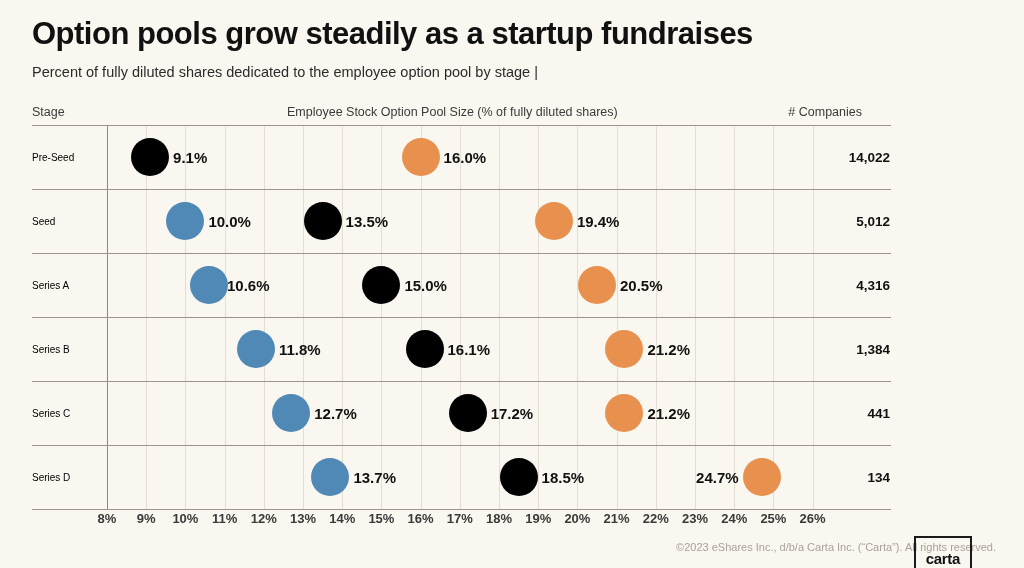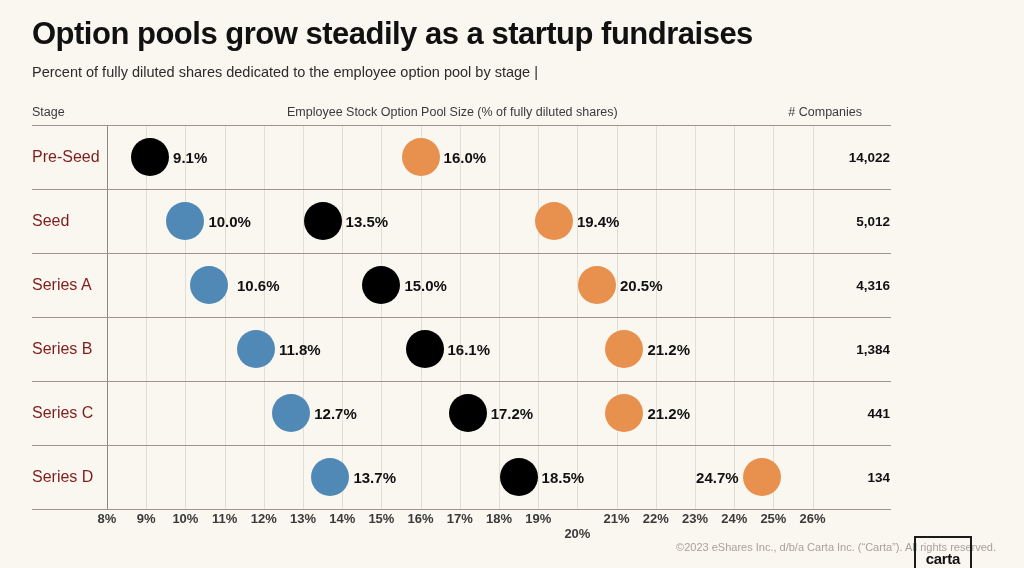--- a/index.html
+++ b/index.html
@@ -58,21 +58,21 @@
   }
   .rowline{
     position:absolute;left:32px;height:1px;background:#9b958c;
   }
 
   .row{
     position:absolute;left:0;width:1024px;height:64px;
   }
   .row-label{
     position:absolute;left:32px;top:50%;transform:translateY(-50%);
-    font-size:16px;color:#7f1d1d;white-space:nowrap;
+    font-size:10px;color:#000000;white-space:nowrap;
   }
   .row-count{
     position:absolute;right:134px;top:50%;transform:translateY(-50%);
     font-size:13.5px;font-weight:bold;color:#111111;text-align:right;
     white-space:nowrap;
   }
 
   .marker{
     position:absolute;top:50%;
     width:38px;height:38px;border-radius:50%;
@@ -163,21 +163,21 @@
         <div class="marker" style="left: 322.6px; background: rgb(0, 0, 0);"></div>
         <div class="marker-label right" style="left: 345.6px;">13.5%</div>
         <div class="marker" style="left: 553.88px; background: rgb(232, 145, 79);"></div>
         <div class="marker-label right" style="left: 576.88px;">19.4%</div>
       </div>
       <div class="rowline" style="top: 253px; width: 859px;"></div>
       <div class="row" style="top: 253px;">
         <div class="row-label">Series A</div>
         <div class="row-count">4,316</div>
         <div class="marker" style="left: 208.92px; background: rgb(80, 137, 181);"></div>
-        <div class="marker-label right" style="left: 237px;">10.6%</div>
+        <div class="marker-label right" style="left: 227px;">10.6%</div>
         <div class="marker" style="left: 381.4px; background: rgb(0, 0, 0);"></div>
         <div class="marker-label right" style="left: 404.4px;">15.0%</div>
         <div class="marker" style="left: 597px; background: rgb(232, 145, 79);"></div>
         <div class="marker-label right" style="left: 620px;">20.5%</div>
       </div>
       <div class="rowline" style="top: 317px; width: 859px;"></div>
       <div class="row" style="top: 317px;">
         <div class="row-label">Series B</div>
         <div class="row-count">1,384</div>
         <div class="marker" style="left: 255.96px; background: rgb(80, 137, 181);"></div>
@@ -218,21 +218,21 @@
       <div class="tick" style="left: 78.4px;">10%</div>
       <div class="tick" style="left: 117.6px;">11%</div>
       <div class="tick" style="left: 156.8px;">12%</div>
       <div class="tick" style="left: 196px;">13%</div>
       <div class="tick" style="left: 235.2px;">14%</div>
       <div class="tick" style="left: 274.4px;">15%</div>
       <div class="tick" style="left: 313.6px;">16%</div>
       <div class="tick" style="left: 352.8px;">17%</div>
       <div class="tick" style="left: 392px;">18%</div>
       <div class="tick" style="left: 431.2px;">19%</div>
-      <div class="tick" style="left: 470.4px; margin-top: 15px;">20%</div>
+      <div class="tick" style="left: 470.4px;">20%</div>
       <div class="tick" style="left: 509.6px;">21%</div>
       <div class="tick" style="left: 548.8px;">22%</div>
       <div class="tick" style="left: 588px;">23%</div>
       <div class="tick" style="left: 627.2px;">24%</div>
       <div class="tick" style="left: 666.4px;">25%</div>
       <div class="tick" style="left: 705.6px;">26%</div>
     </div>
 
   <div class="footer">©2023 eShares Inc., d/b/a Carta Inc. (“Carta”). All rights reserved.</div>
   <div class="logo">carta</div>

